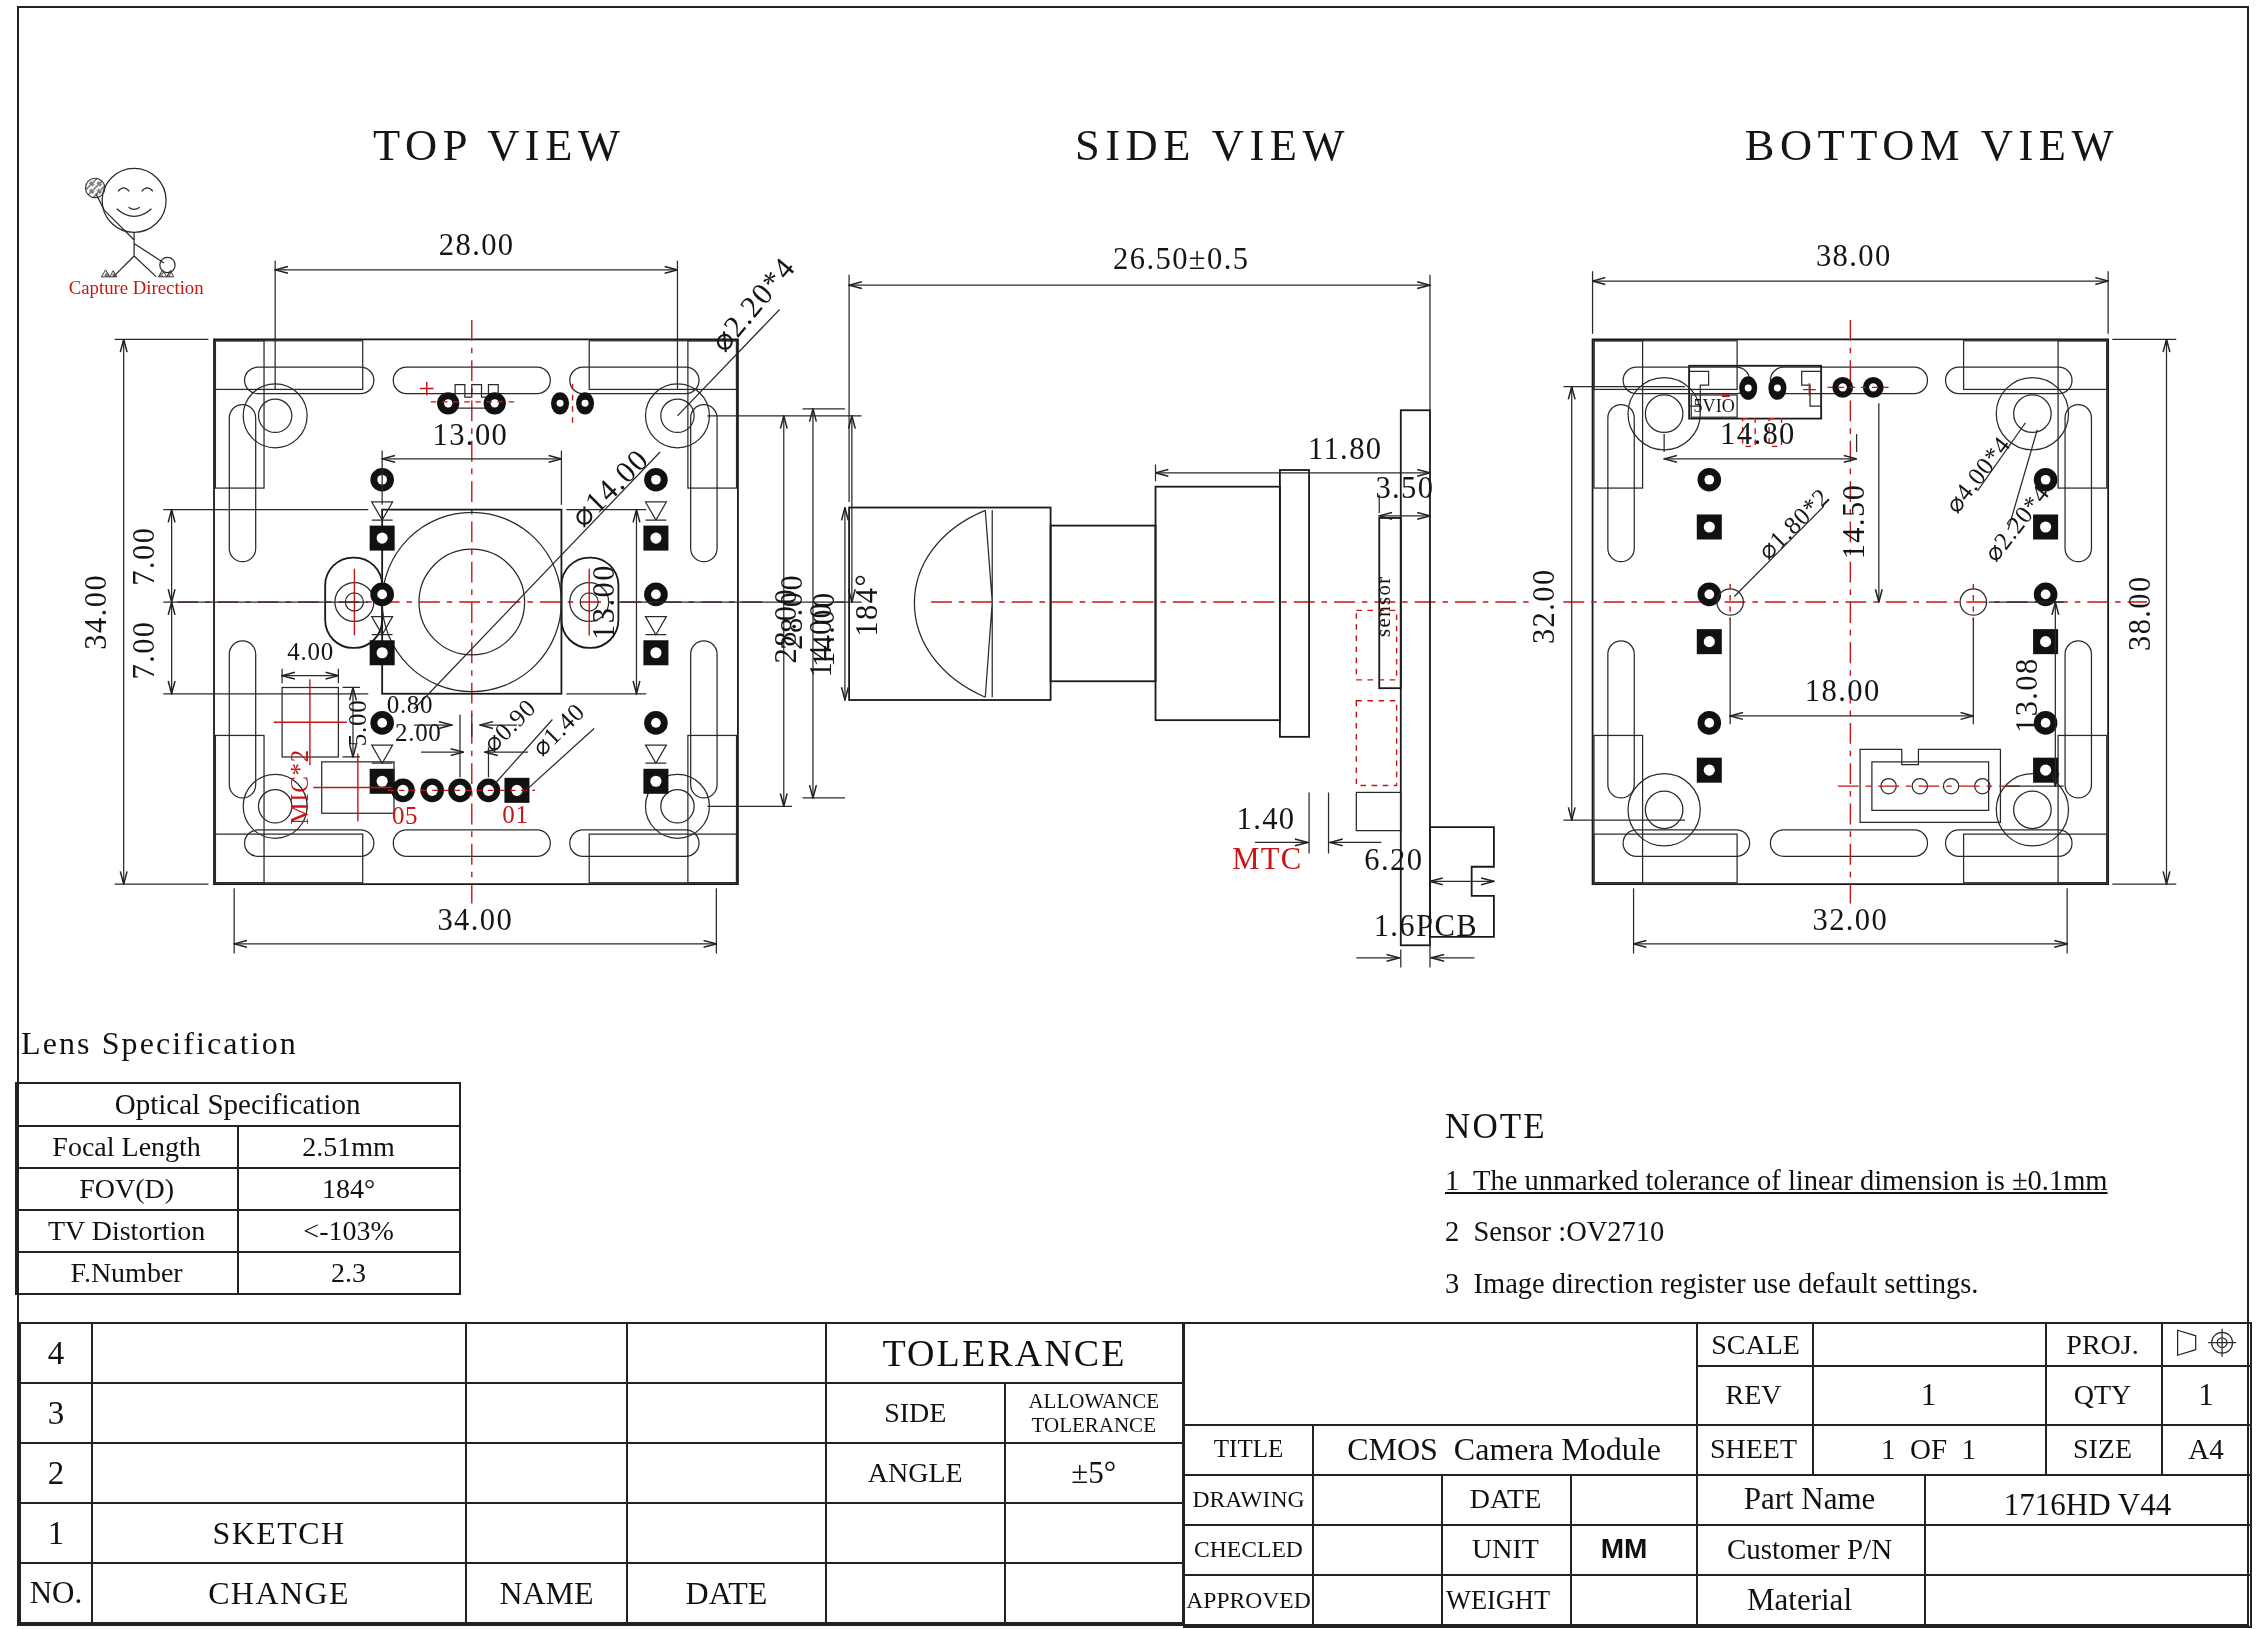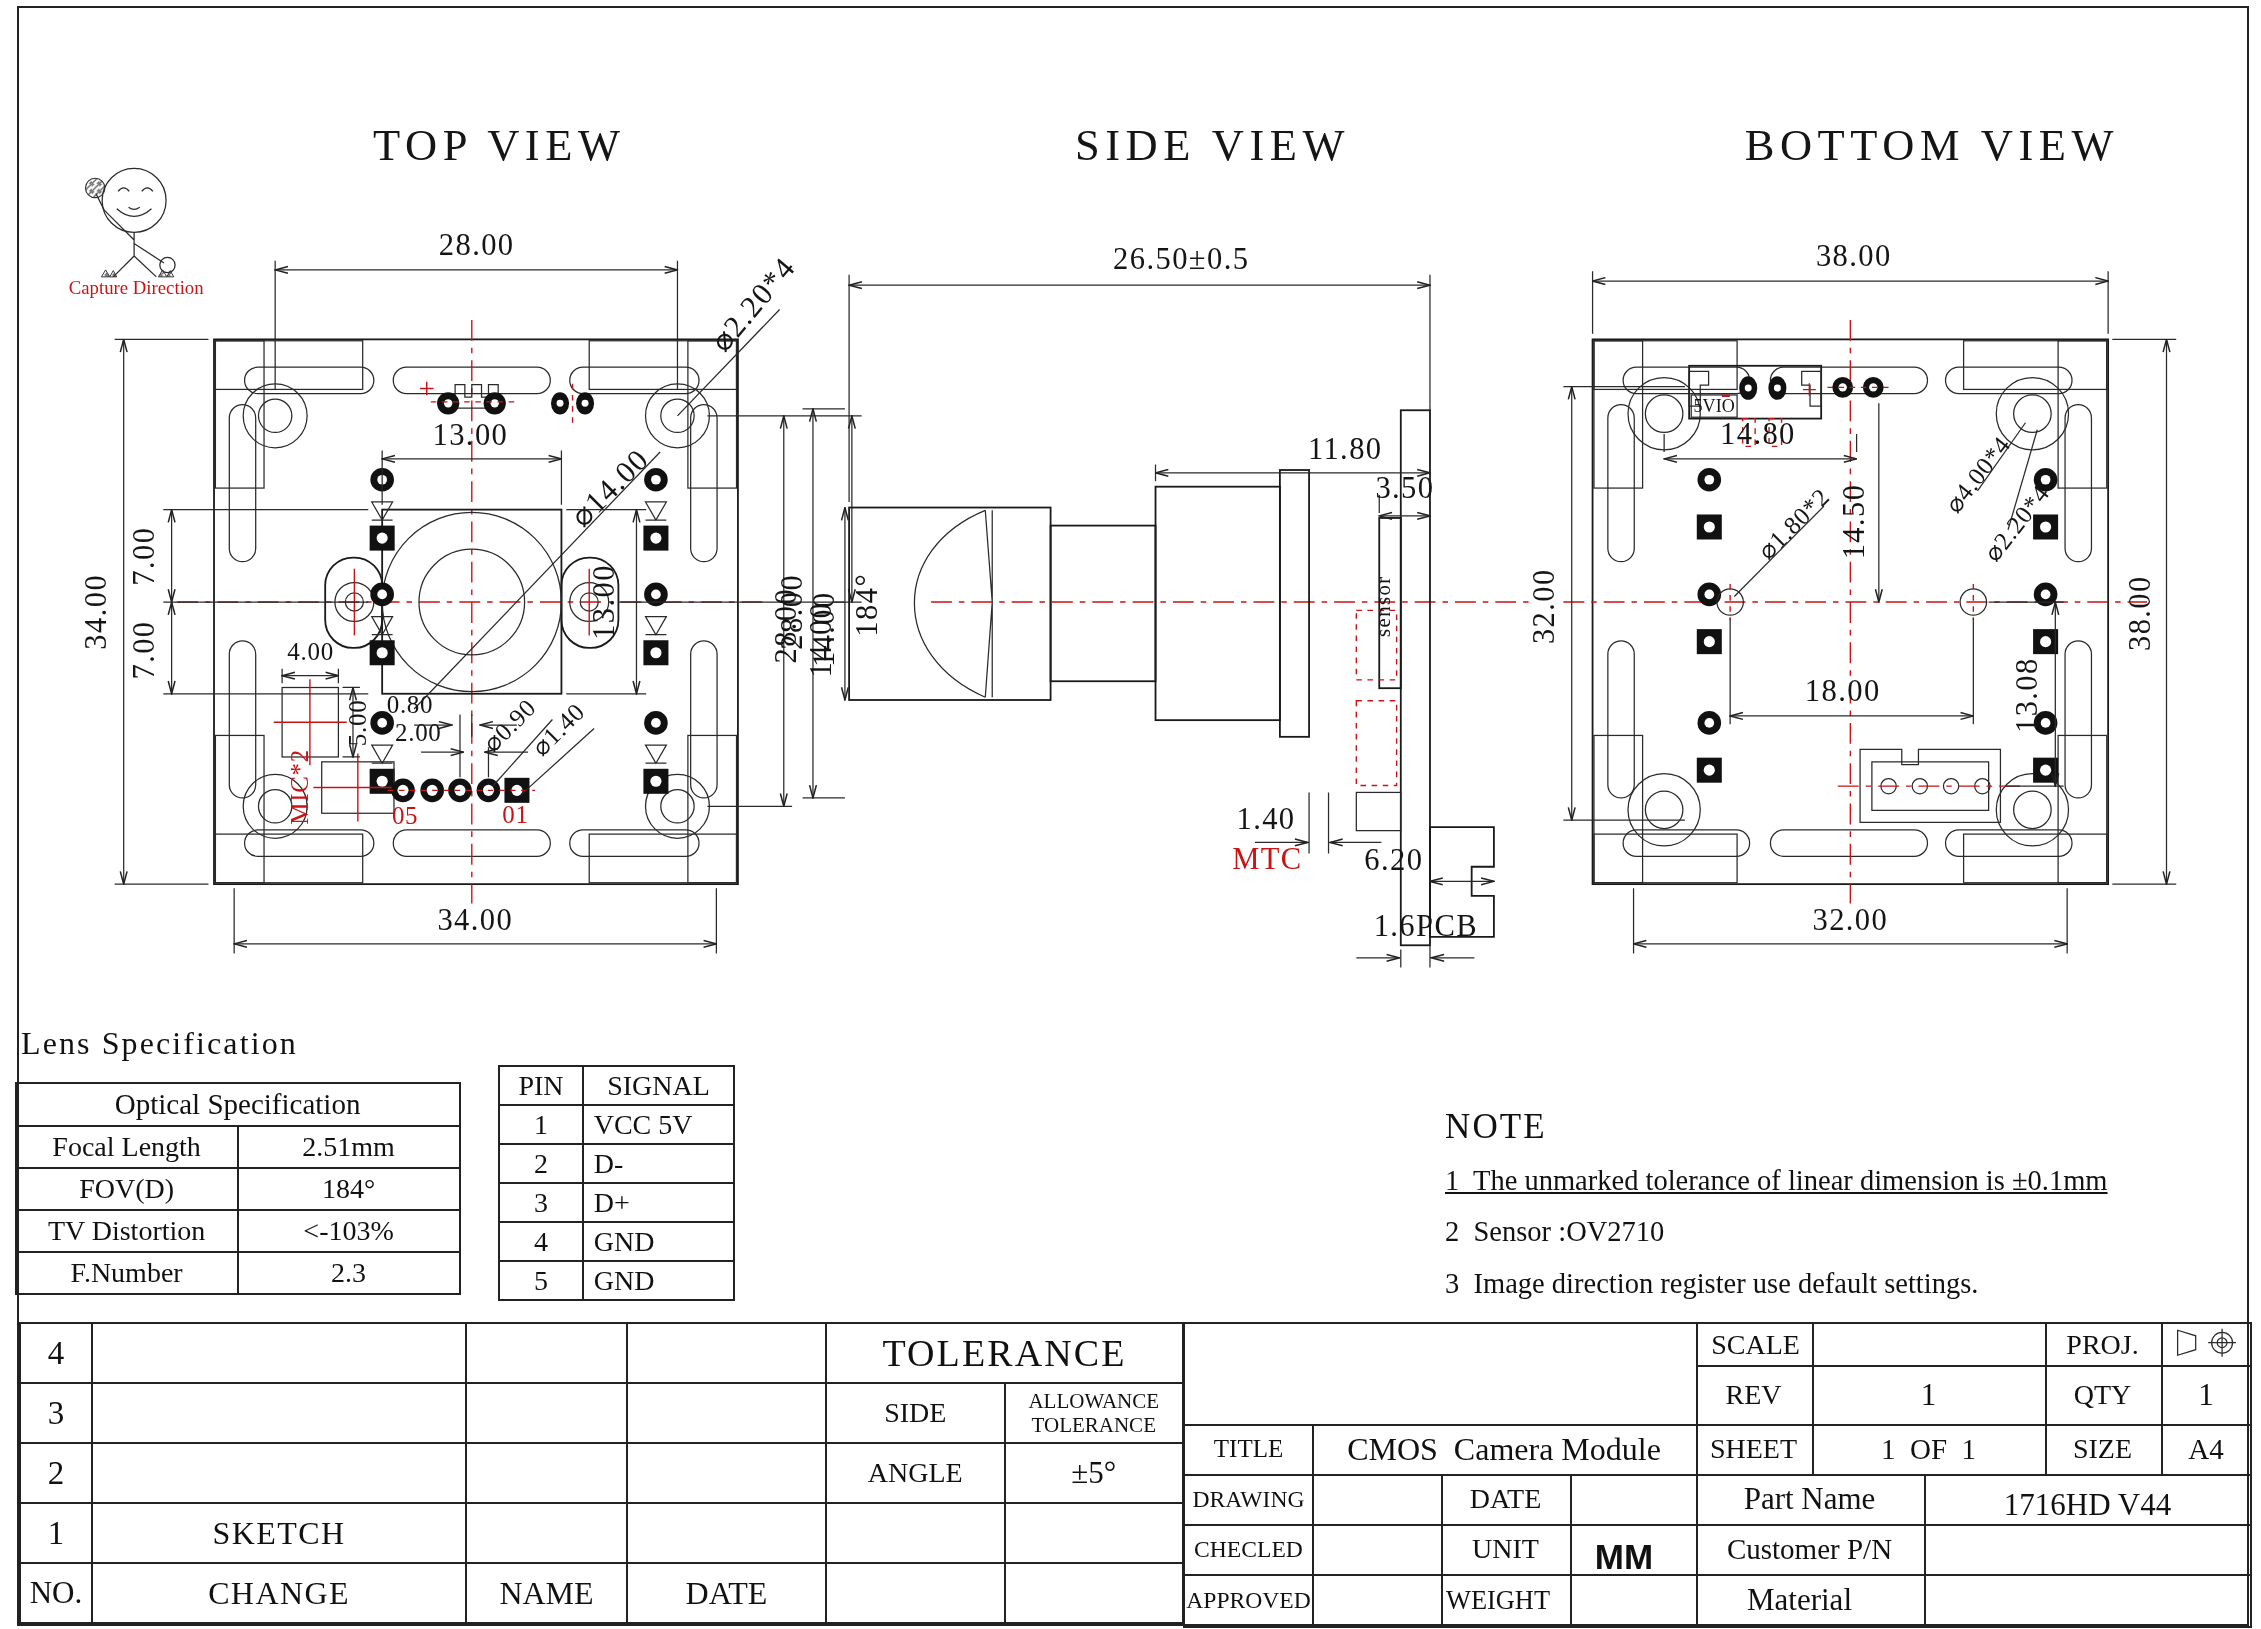--- a/index.html
+++ b/index.html
@@ -488,48 +488,20 @@
       <td>TV Distortion</td>
       <td>&lt;-103%</td>
     </tr>
     <tr style="height:42px;">
       <td>F.Number</td>
       <td>2.3</td>
     </tr>
   </tbody>
     </table>
 
-  <table class="ttable" style="left:498px;top:1065px;width:227px;">
-    <tbody>
-        <tr style="height:39px;">
-      <td style="width:80px;">PIN</td>
-      <td style="width:147px;">SIGNAL</td>
-    </tr>
-    <tr style="height:39px;">
-          <td>1</td>
-      <td style="text-align:left;padding-left:9.7px;">VCC 5V</td>
-        </tr>
-    <tr style="height:39px;">
-          <td>2</td>
-      <td style="text-align:left;padding-left:9.7px;">D-</td>
-        </tr>
-    <tr style="height:39px;">
-          <td>3</td>
-      <td style="text-align:left;padding-left:9.7px;">D+</td>
-        </tr>
-    <tr style="height:39px;">
-          <td>4</td>
-      <td style="text-align:left;padding-left:9.7px;">GND</td>
-        </tr>
-    <tr style="height:39px;">
-          <td>5</td>
-      <td style="text-align:left;padding-left:9.7px;">GND</td>
-        </tr>
-  </tbody>
-    </table>
 
   <div class="cellbox" style="left:1445px;top:1109px;width:139px;height:35px;justify-content:flex-start;font-size:35px;letter-spacing:2.1px;">NOTE</div>
   <div class="notes" style="left:1445px;top:1165px;text-decoration:underline;">1  The unmarked tolerance of linear dimension is ±0.1mm</div>
   <div class="notes" style="left:1445px;top:1216px;text-align:center;">2  Sensor :OV2710</div>
   <div class="notes" style="left:1445px;top:1268px;">3  Image direction register use default settings.</div>
 
   <table class="ttable" style="left:19px;top:1322px;width:1165px;">
     <tbody>
         <tr style="height:60px;">
       <td style="width:68px;font-size:33px;">4</td>
@@ -607,21 +579,21 @@
     <div class="cellbox" style="left:860px;top:100px;width:115px;height:50px;">SIZE</div>
     <div class="cellbox" style="left:976px;top:100px;width:90px;height:50px;font-size:29px;">A4</div>
 
     <div class="cellbox" style="left:0;top:150px;width:127px;height:50px;font-size:23.6px;">DRAWING</div>
     <div class="cellbox" style="left:256px;top:150px;width:129px;height:50px;">DATE</div>
     <div class="cellbox" style="left:511px;top:150px;width:227px;height:50px;font-size:31px;">Part Name</div>
     <div class="cellbox" style="left:739px;top:150px;width:327px;height:62px;font-size:31px;">1716HD V44</div>
 
     <div class="cellbox" style="left:0;top:200px;width:127px;height:50px;font-size:23.6px;">CHECLED</div>
     <div class="cellbox" style="left:256px;top:200px;width:129px;height:50px;">UNIT</div>
-    <div class="cellbox sans" style="left:385px;top:200px;width:108px;height:50px;font-size:35px;margin-top:8px;">MM</div>
+    <div class="cellbox sans" style="left:385px;top:200px;width:108px;height:50px;font-size:28px;">MM</div>
     <div class="cellbox" style="left:511px;top:200px;width:227px;height:50px;font-size:29px;">Customer P/N</div>
 
     <div class="cellbox" style="left:0;top:250px;width:127px;height:52px;font-size:23.6px;">APPROVED</div>
     <div class="cellbox" style="left:256px;top:250px;width:114px;height:52px;font-size:26.4px;">WEIGHT</div>
     <div class="cellbox" style="left:511px;top:250px;width:193px;height:52px;font-size:31px;padding-left:7px;">Material</div>
   </div>
 </div>
 
 
 </body></html>

